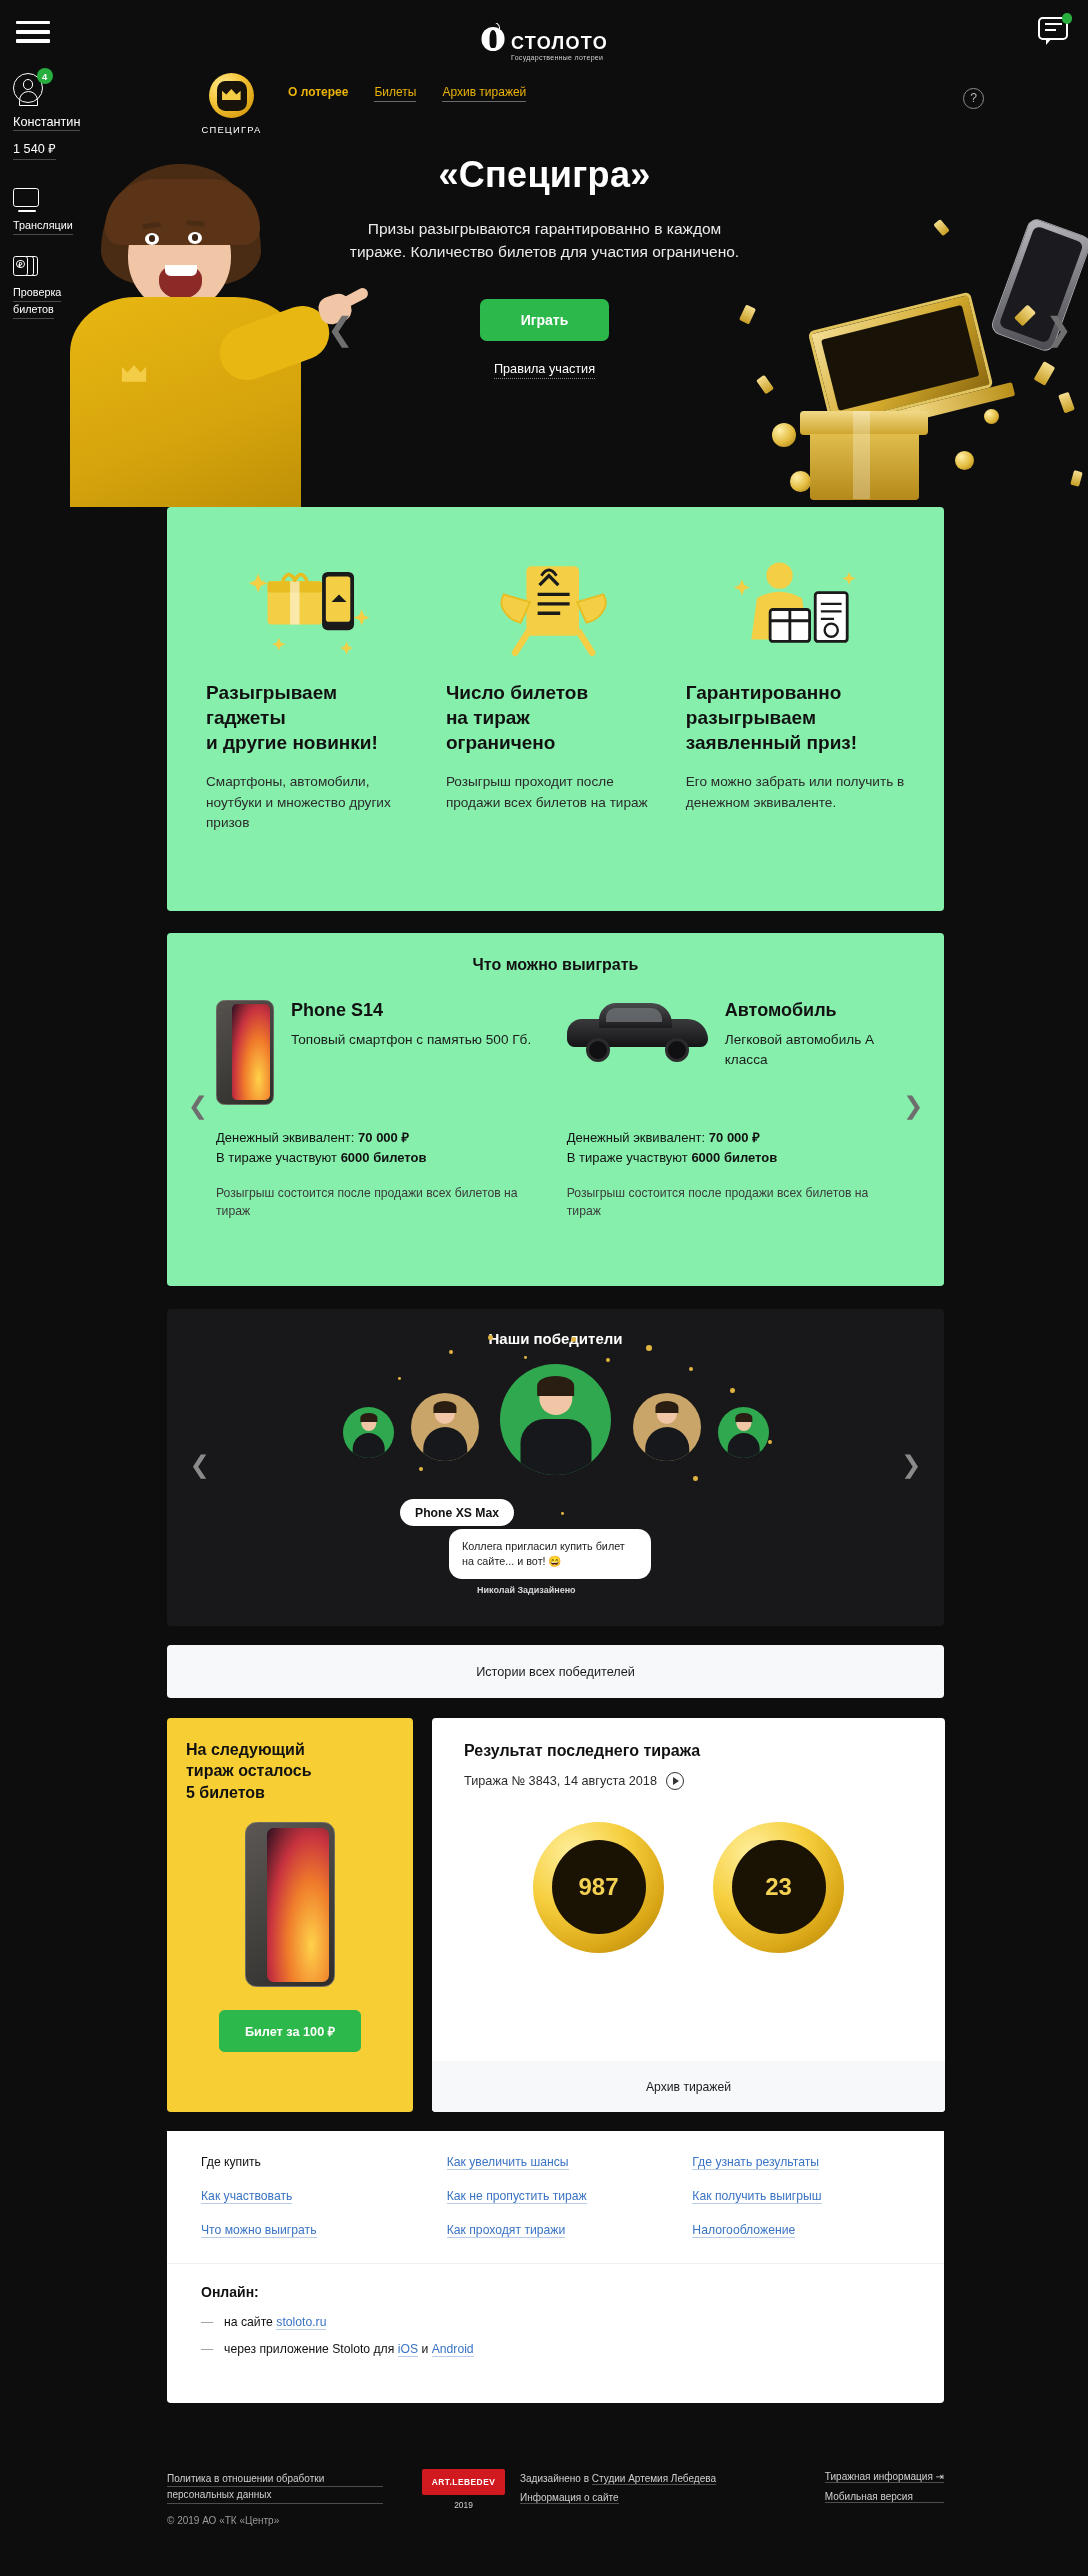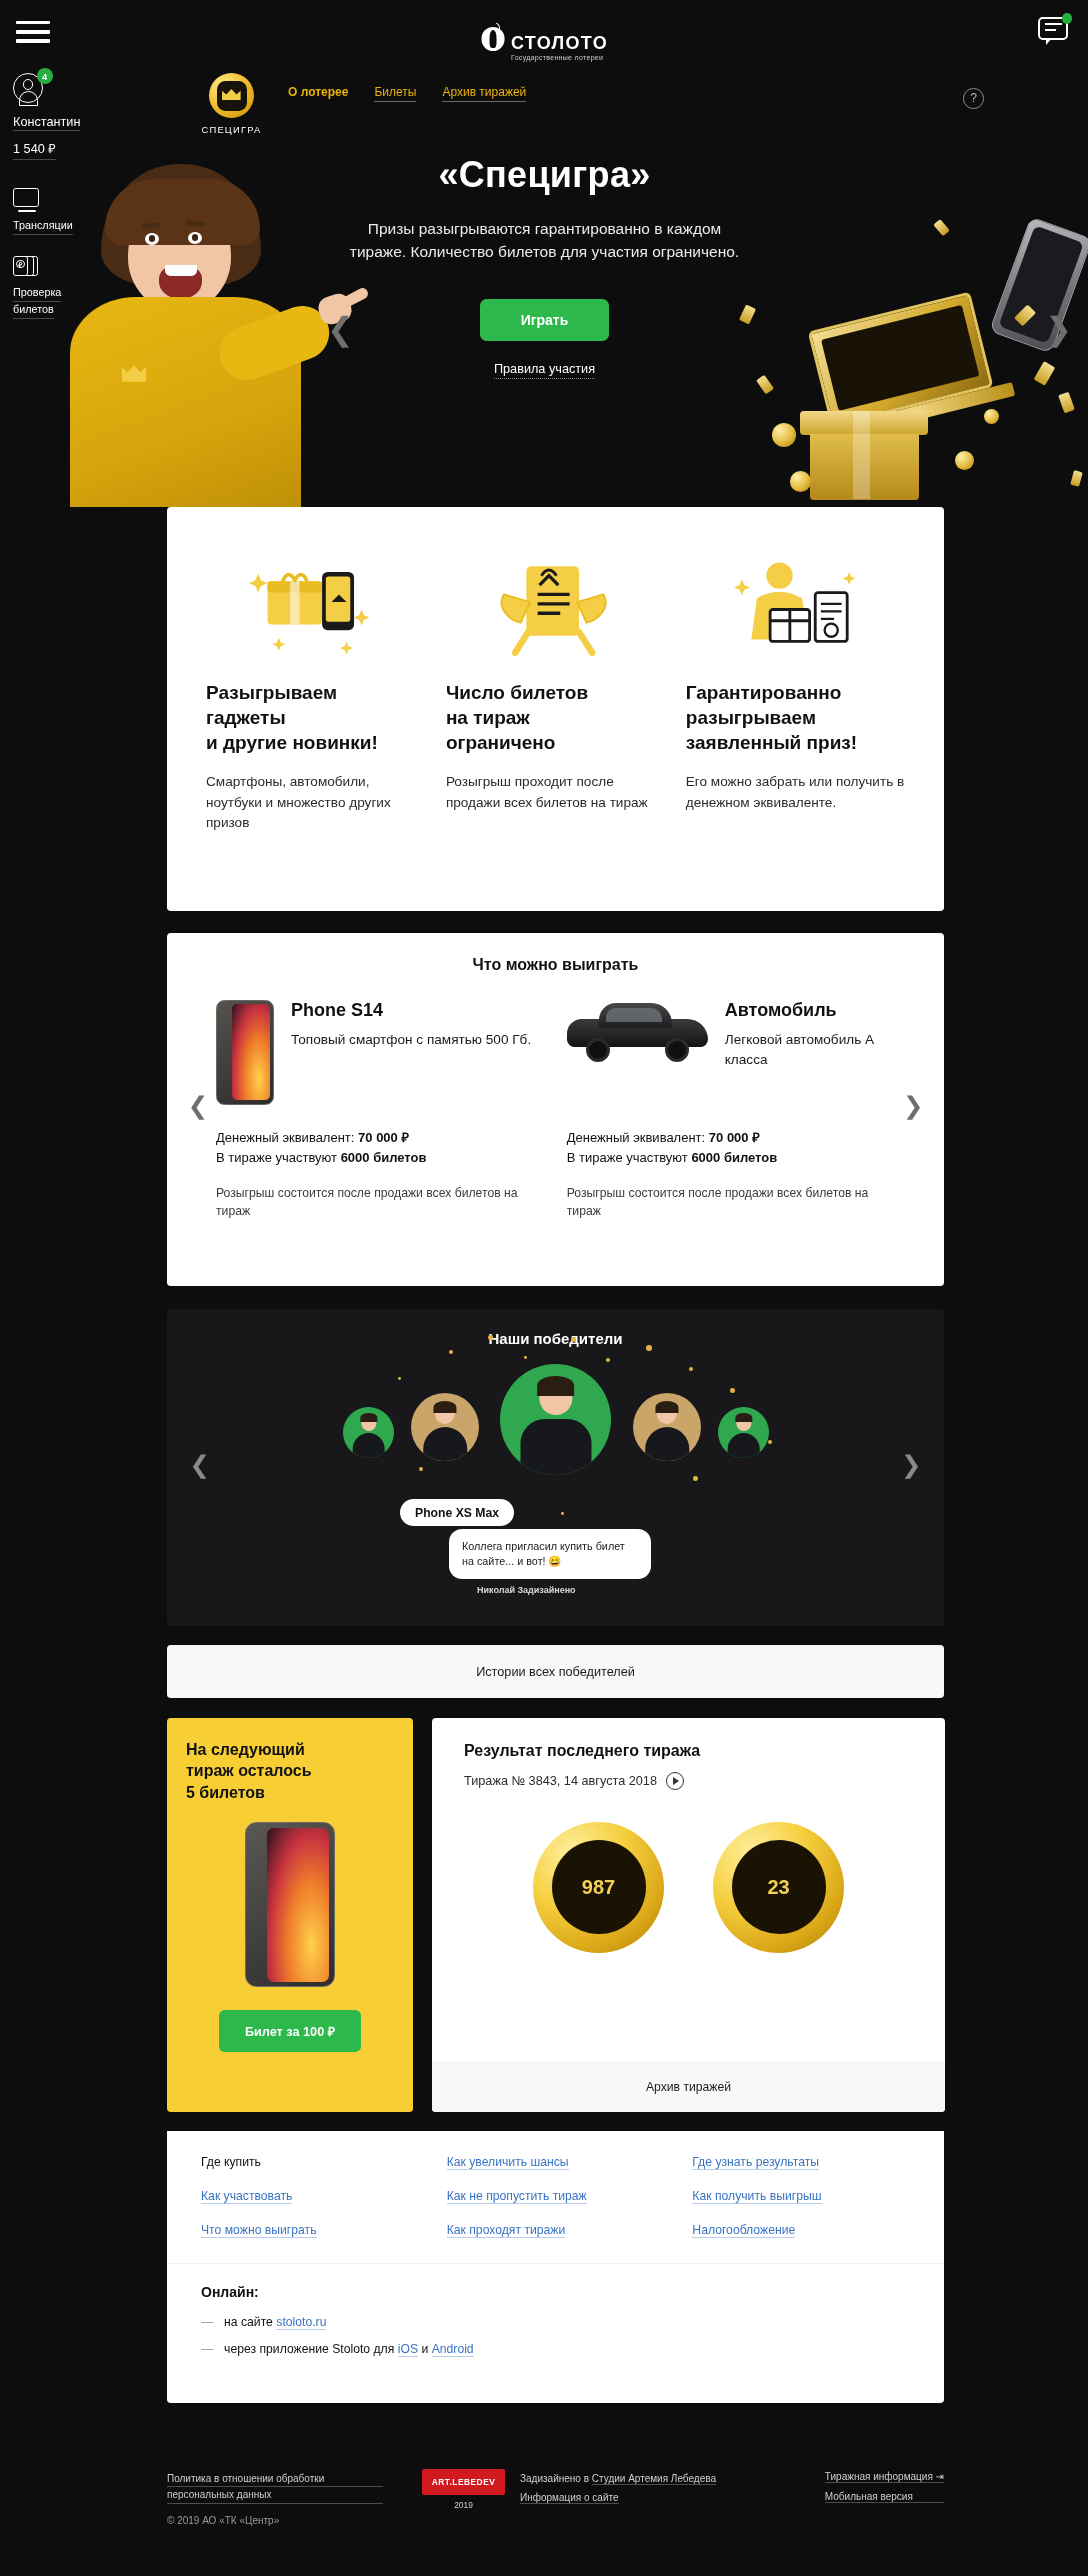--- a/index.html
+++ b/index.html
@@ -103,21 +103,21 @@
   .hero-title { font-size: 36px; font-weight: bold; letter-spacing: 0.3px; margin-bottom: 20.7px; }
   .hero-desc { font-size: 15.5px; line-height: 1.5; color: #ebebeb; margin-bottom: 36px; }
   .play-btn { display:inline-block; background:#2cb84a; color:#fff; font-size: 14px; font-weight: bold; padding: 13px 41px; border-radius: 6.6px; cursor:pointer; border: none; font-family: inherit; }
   .rules-link { display:block; margin-top: 20.7px; font-size: 12.7px; color:#fff; text-decoration: none; }
   .rules-link span { border-bottom: 0.9px dotted #8a8a8a; padding-bottom: 1.9px; }
   .hero-arrow { position:absolute; color:#6f6f6f; font-size: 32px; top: 169px; cursor:pointer; }
   .hero-arrow.l { left: 327px; }
   .hero-arrow.r { right: 17px; }
 
   
-  .card { position: absolute; left: 167px; background: #ffffff; color:#111; border-radius: 3.8px; }
+  .card { position: absolute; left: 167px; background: #86efac; color:#111; border-radius: 3.8px; }
 
   
   .features { top: 507px; width: 777px; height: 404px; display: flex; padding: 32px 39px 0 39px; gap: 20.7px; }
   .feat { flex: 1; }
   .feat-ico { height: 141px; display:flex; align-items:center; justify-content:center; }
   .feat-h { font-size: 19px; font-weight: bold; line-height: 1.32; margin-bottom: 17px; }
   .feat-p { font-size: 13.6px; line-height: 1.5; color: #2b2b2b; }
 
   
   .prizes { top: 933px; width: 777px; height: 353px; padding: 22.5px 0 0 0; }
@@ -177,21 +177,21 @@
   .result { position:absolute; left: 432px; top: 1718px; width: 513px; height: 394px; background:#fff; border-radius: 3.8px; color:#111; }
   .rs-title { font-size: 16px; font-weight: bold; padding: 24.4px 0 0 32px; }
   .rs-sub { font-size: 12.7px; color: #2b2b2b; padding: 11.3px 0 0 32px; display:flex; align-items:center; gap: 9.4px; }
   .play-ic { width: 18px; height: 18px; border: 1.5px solid #333; border-radius: 50%; position:relative; cursor:pointer; }
   .play-ic::after{content:"";position:absolute;left:6.1px;top:4.2px;border-width:4.2px 0 4.2px 6.6px;border-style:solid;border-color: transparent transparent transparent #333;}
   .balls { display:flex; justify-content:center; gap: 49px; margin-top: 32px; }
   .bball { width: 131px; height: 131px; border-radius: 50%;
            background: radial-gradient(circle at 30% 24%, #ffef9d 0%, #f6cf3e 40%, #d9a616 72%, #a9790a 100%);
            display:flex; align-items:center; justify-content:center; position:relative; }
   .bball i { width: 94px; height: 94px; border-radius: 50%; background:#1a1304; display:flex; align-items:center; justify-content:center;
-             color:#f3d152; font-size: 20px; font-weight: bold; font-style: normal; }
+             color:#f3d152; font-size: 24px; font-weight: bold; font-style: normal; }
   .rs-archive { position:absolute; left:0; bottom: 0; width: 513px; height: 51px; background:#f6f8fa; display:flex; align-items:center; justify-content:center; font-size: 12.2px; color:#1b1b1b; border-radius: 0 0 3.8px 3.8px; cursor:pointer; }
 
   
   .infocard { position:absolute; left: 167px; top: 2131px; width: 777px; height: 272px; background:#fff; border-radius:3.8px; color:#111; }
   .links-grid { display:grid; grid-template-columns: 1fr 1fr 1fr; gap: 19px 28px; padding: 24.4px 34px 24.4px 34px; background:#fff; }
   .lk { font-size: 12.2px; color:#3a74c4; text-decoration:none; border-bottom: 0.9px solid #b9cde8; justify-self:start; cursor:pointer; }
   .lk.plain { color:#111; border-bottom: none; }
   .online-box { padding: 20.7px 34px 0 34px; border-top: 0.9px solid #eef0f3; }
   .online-h { font-size: 14px; font-weight: bold; margin-bottom: 15px; }
   .online-row { font-size: 12.2px; color:#111; margin-bottom: 13px; }

